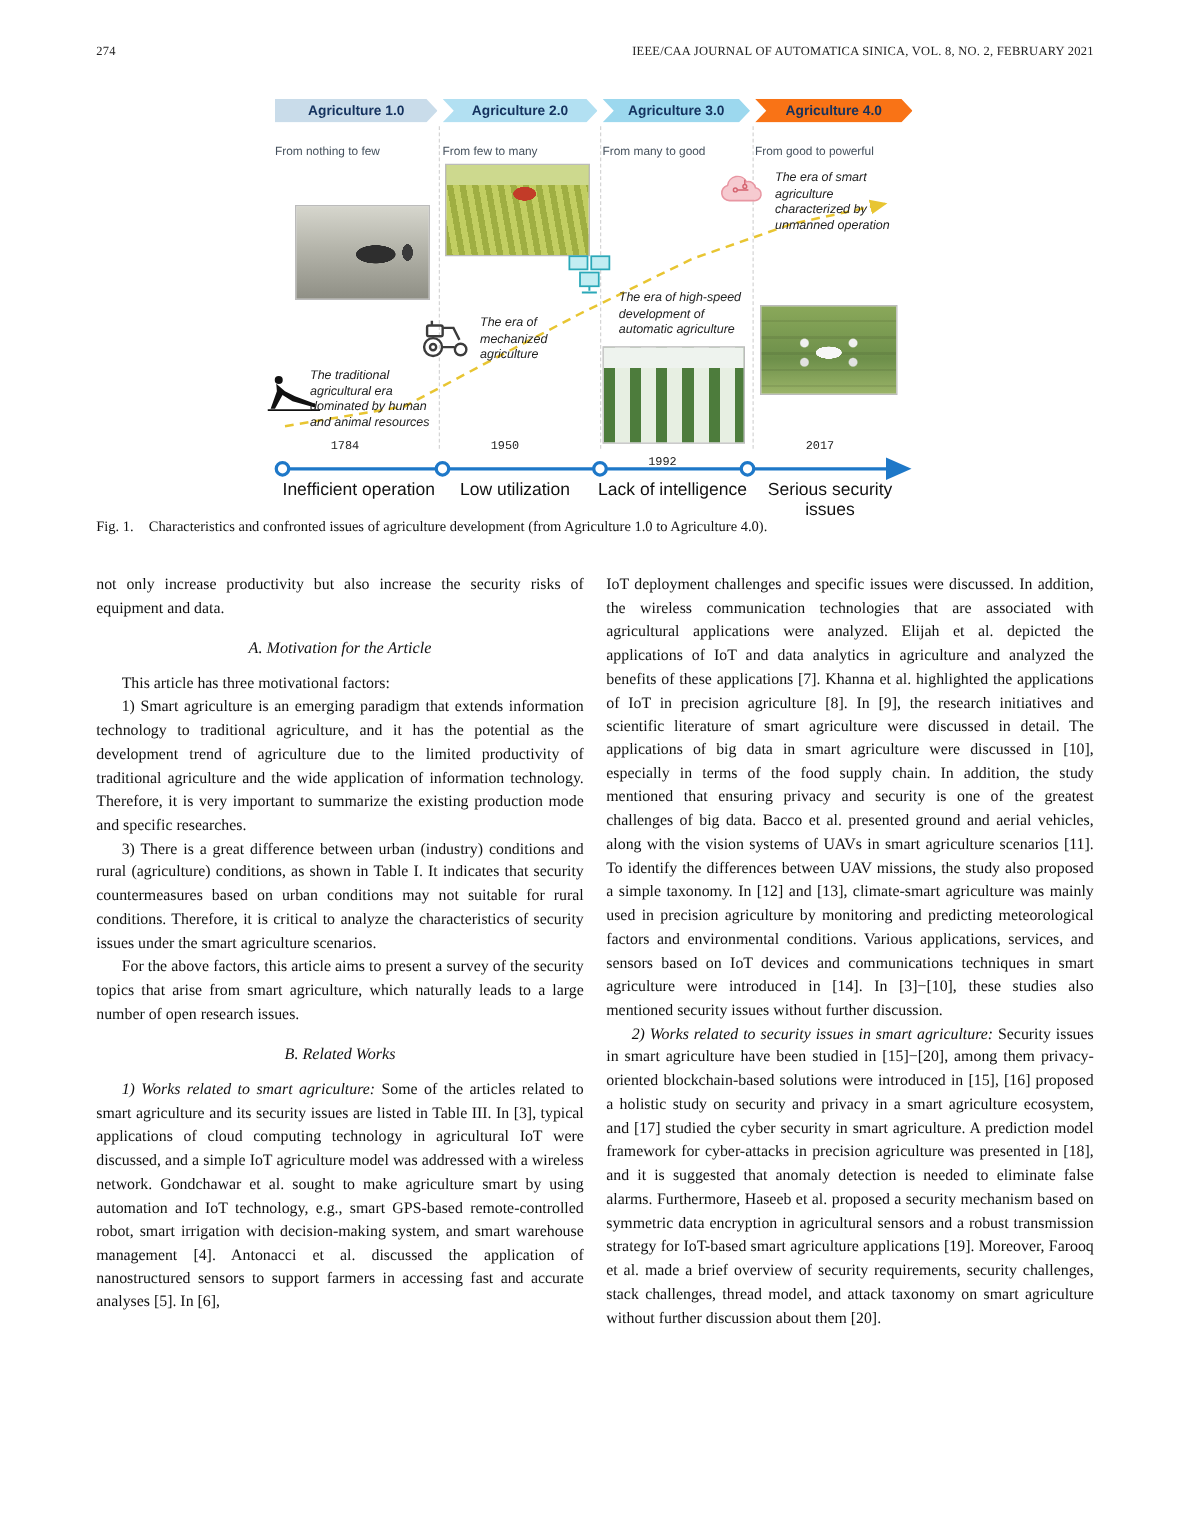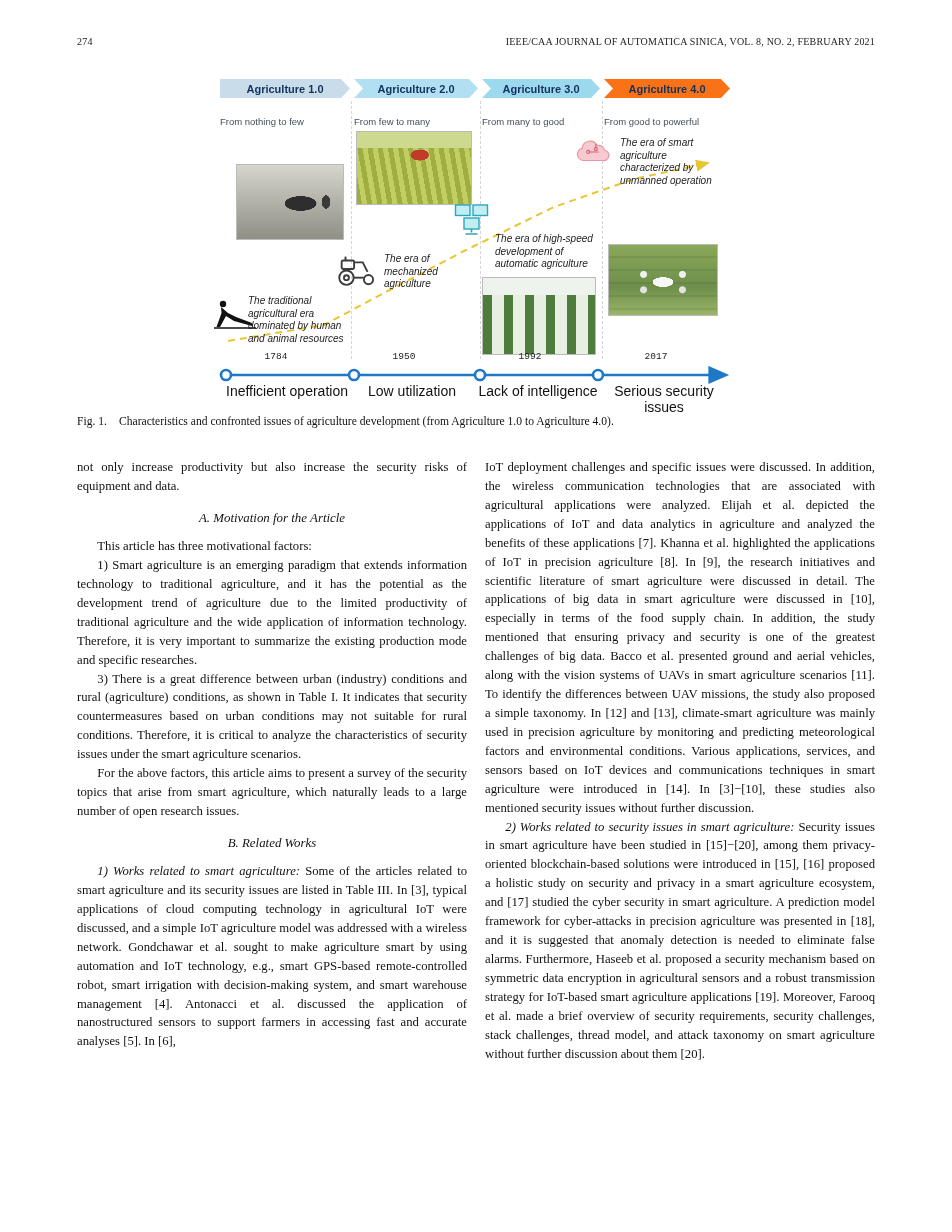--- a/index.html
+++ b/index.html
@@ -102,21 +102,21 @@
   .i-cloud    { left: 360px; top: 58px;  width: 38px; height: 28px; }
 
   .trend-svg, .timeline-svg { position: absolute; left: 0; overflow: visible; }
   .trend-svg { top: 0; width: 524px; height: 322px; }
   .timeline-svg { top: 286px; width: 524px; height: 22px; }
 
   .tl-year {
     position: absolute; top: 272px; width: 80px; text-align: center;
     font-family: Liberation Mono, monospace; font-size: 9.5px; color: #222;
   }
-  .y1 { left: 22px; } .y2 { left: 150px; } .y3 { left: 276px; } .y4 { left: 402px; }
+  .y1 { left: 22px; } .y2 { left: 150px; } .y3 { left: 276px; margin-top: 13px; } .y4 { left: 402px; }
 
   .tl-issue {
     position: absolute; top: 304px; width: 124px; text-align: center;
     font-family: "Liberation Sans", sans-serif; font-size: 14px; color: #111;
   }
   .q1 { left: 11px; } .q2 { left: 136px; } .q3 { left: 262px; } .q4 { left: 388px; }
 
   
   .fig-caption {
     font-size: 11.6px; color: #111; margin: 0 0 30px 0;

